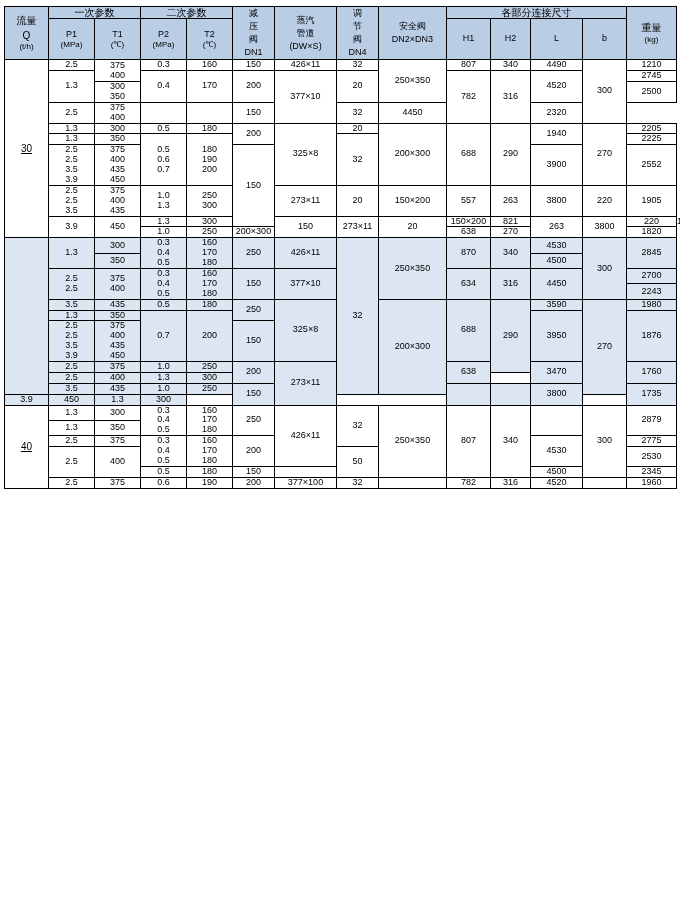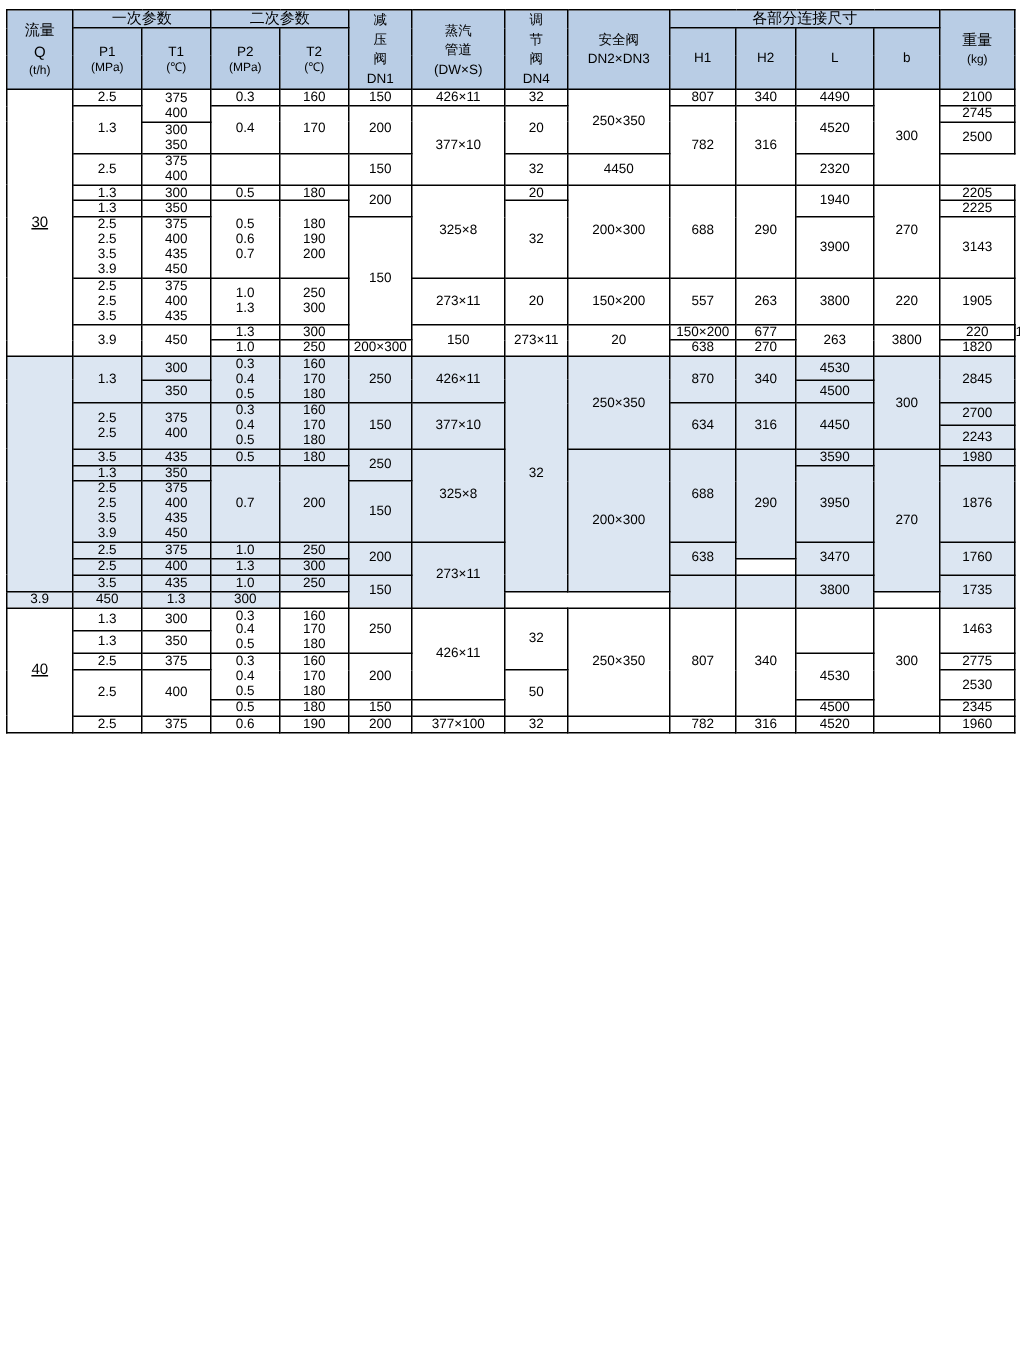--- a/index.html
+++ b/index.html
@@ -156,21 +156,21 @@
     <td>0.3</td>
     <td>160</td>
     <td>150</td>
     <td>426×11</td>
     <td>32</td>
     <td rowspan="3">250×350</td>
     <td>807</td>
     <td>340</td>
     <td>4490</td>
     <td rowspan="4">300</td>
-    <td>2100</td>
+    <td>1210</td>
   </tr>
 
   <tr class="band-white">
     <td rowspan="2">1.3</td>
     <td rowspan="2">0.4</td>
     <td rowspan="2">170</td>
     <td rowspan="2">200</td>
     <td rowspan="3">377×10</td>
     <td rowspan="2">20</td>
     <td rowspan="3">782</td>
@@ -218,21 +218,21 @@
     <td rowspan="2" class="tight">180<br>190<br>200</td>
     <td rowspan="2">32</td>
     <td>2225</td>
   </tr>
 
   <tr class="band-white">
     <td class="tight">2.5<br>2.5<br>3.5<br>3.9</td>
     <td class="tight">375<br>400<br>435<br>450</td>
     <td rowspan="3">150</td>
     <td>3900</td>
-    <td>3143</td>
+    <td>2552</td>
   </tr>
 
   <tr class="band-white">
     <td class="tight">2.5<br>2.5<br>3.5</td>
     <td class="tight">375<br>400<br>435</td>
     <td class="tight">1.0<br>1.3</td>
     <td class="tight">250<br>300</td>
     <td>273×11</td>
     <td>20</td>
     <td>150×200</td>
@@ -245,21 +245,21 @@
 
   <tr class="band-white">
     <td rowspan="2">3.9</td>
     <td rowspan="2">450</td>
     <td>1.3</td>
     <td>300</td>
     <td rowspan="2">150</td>
     <td rowspan="2">273×11</td>
     <td rowspan="2">20</td>
     <td>150×200</td>
-    <td>677</td>
+    <td>821</td>
     <td rowspan="2">263</td>
     <td rowspan="2">3800</td>
     <td>220</td>
     <td>1743</td>
   </tr>
 
   <tr class="band-white">
     <td>1.0</td>
     <td>250</td>
     <td>200×300</td>
@@ -382,21 +382,21 @@
     <td rowspan="2" class="tight">0.3<br>0.4<br>0.5</td>
     <td rowspan="2" class="tight">160<br>170<br>180</td>
     <td rowspan="2">250</td>
     <td rowspan="4">426×11</td>
     <td rowspan="3">32</td>
     <td rowspan="5">250×350</td>
     <td rowspan="5">807</td>
     <td rowspan="5">340</td>
     <td rowspan="2"></td>
     <td rowspan="5">300</td>
-    <td rowspan="2">1463</td>
+    <td rowspan="2">2879</td>
   </tr>
 
   <tr class="band-white">
     <td>1.3</td>
     <td>350</td>
   </tr>
 
   <tr class="band-white">
     <td>2.5</td>
     <td>375</td>

